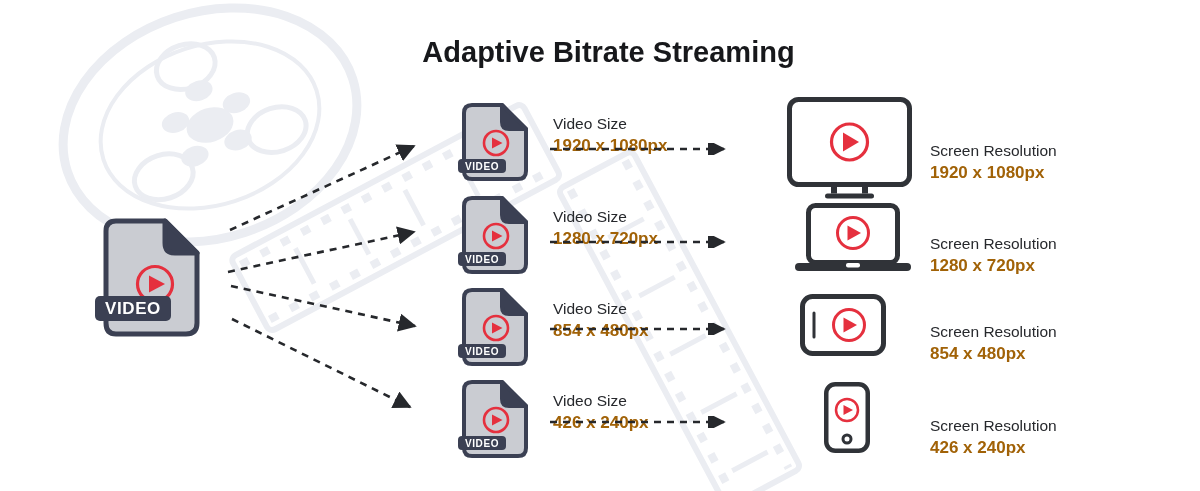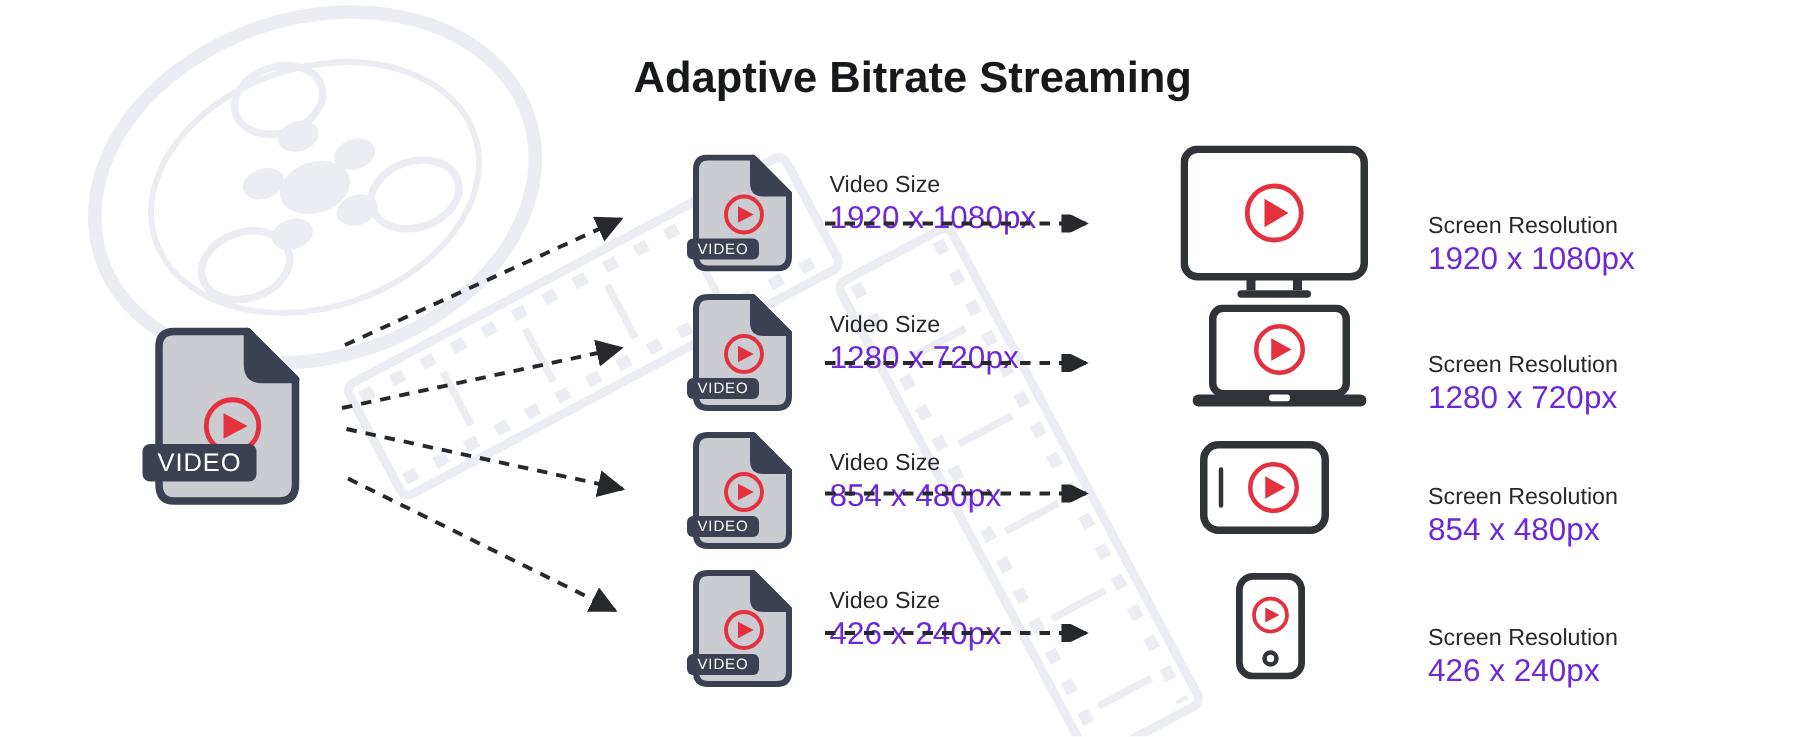--- a/index.html
+++ b/index.html
@@ -8,29 +8,29 @@
   .title{position:absolute;top:36px;left:0;width:100%;text-align:center;
          font-size:29px;font-weight:600;color:#17181b;}
   .watermark{position:absolute;left:0;top:0;pointer-events:none;}
   .wm{stroke:var(--wm);fill:none;}
   .wmf{fill:var(--wm);stroke:none;}
   .row{position:absolute;left:0;width:1200px;height:95px;}
   .file{position:absolute;}
   .source-file{left:103px;top:218px;width:97px;height:119px;}
   .small-file{left:462px;top:0;width:66px;height:78px;}
   .file svg{display:block;}
-  .badge{position:absolute;background:var(--navy);color:#fff;font-weight:normal;
+  .badge{position:absolute;background:var(--navy);color:#fff;font-weight:bold;
          display:flex;align-items:center;justify-content:center;border-radius:4px;
          letter-spacing:.6px;text-align:center;}
   .badge-small{left:-4px;top:56px;width:48px;height:14px;font-size:10px;}
   .badge-big{left:-8px;top:78px;width:76px;height:25px;font-size:17px;border-radius:5px;}
   .labels{position:absolute;left:553px;top:-11px;}
-  .screen-labels{position:absolute;left:952px;}
+  .screen-labels{position:absolute;left:930px;}
   .lbl{font-size:15.5px;color:#26282c;line-height:21px;margin-top:21px;}
-  .val{font-size:21px;font-weight:normal;color:#6d28d9;line-height:24px;}
+  .val{font-size:17px;font-weight:bold;color:#a16207;line-height:24px;}
   .mid-arrow{position:absolute;left:548px;}
   .fan{position:absolute;left:218px;top:116px;}
   .device{position:absolute;}
   .dash{stroke:var(--arrow);stroke-width:2.6;stroke-dasharray:7 6;fill:none;}
   .dstroke{stroke:var(--outline);fill:none;}
   .dfill{fill:var(--outline);stroke:none;}
   .rstroke{stroke:var(--red);fill:none;}
   .rfill{fill:var(--red);stroke:none;}
   .hidden-defs{position:absolute;width:0;height:0;}
 </style>

